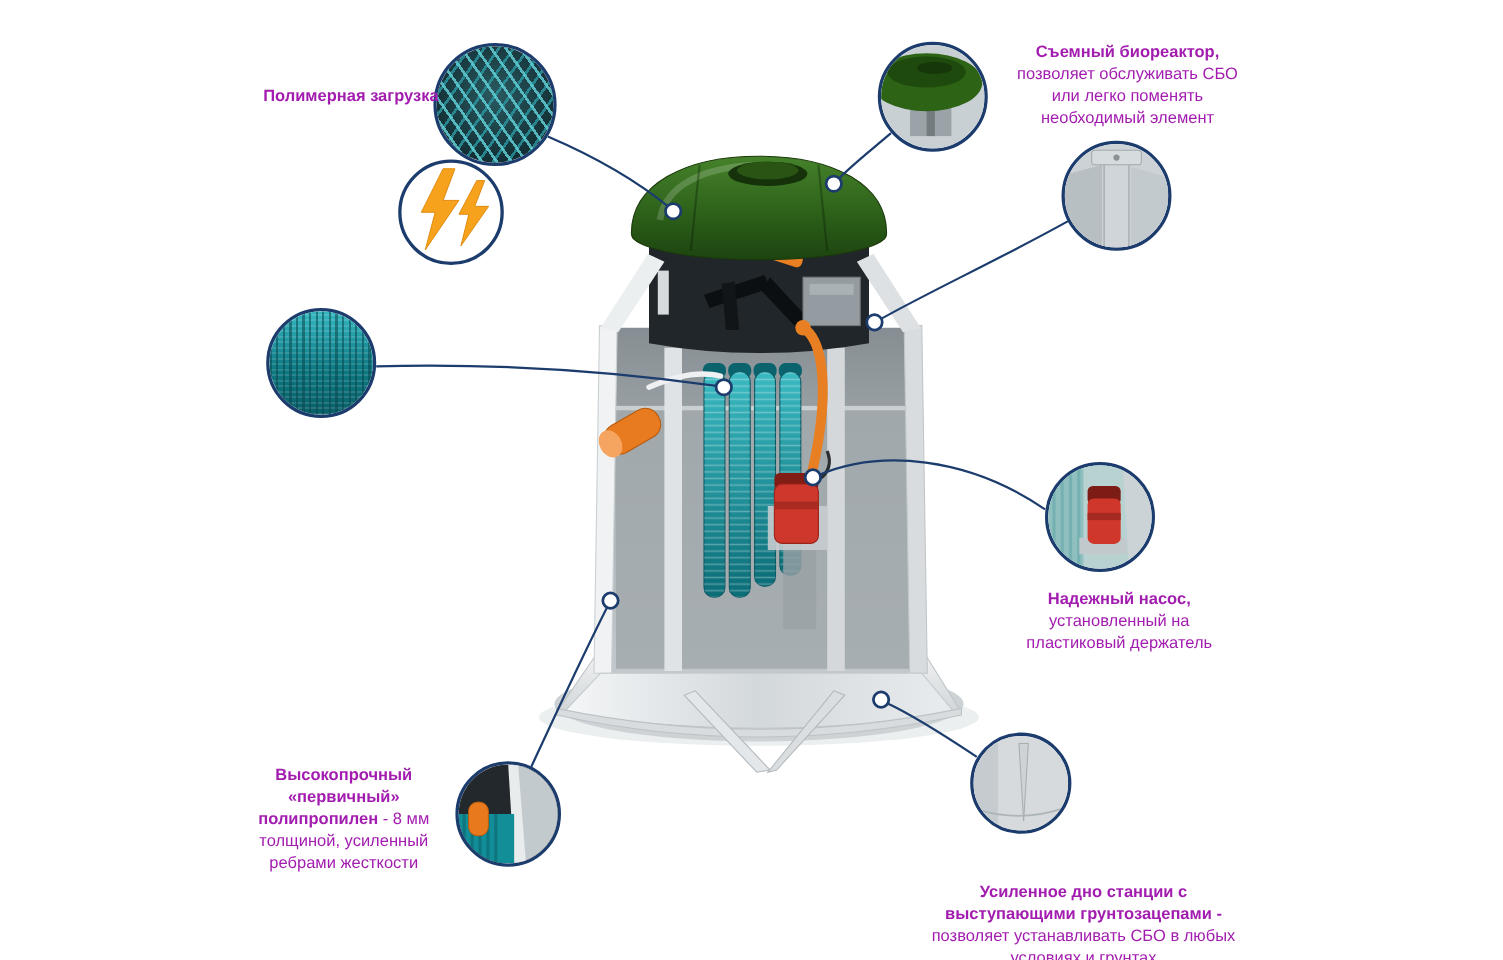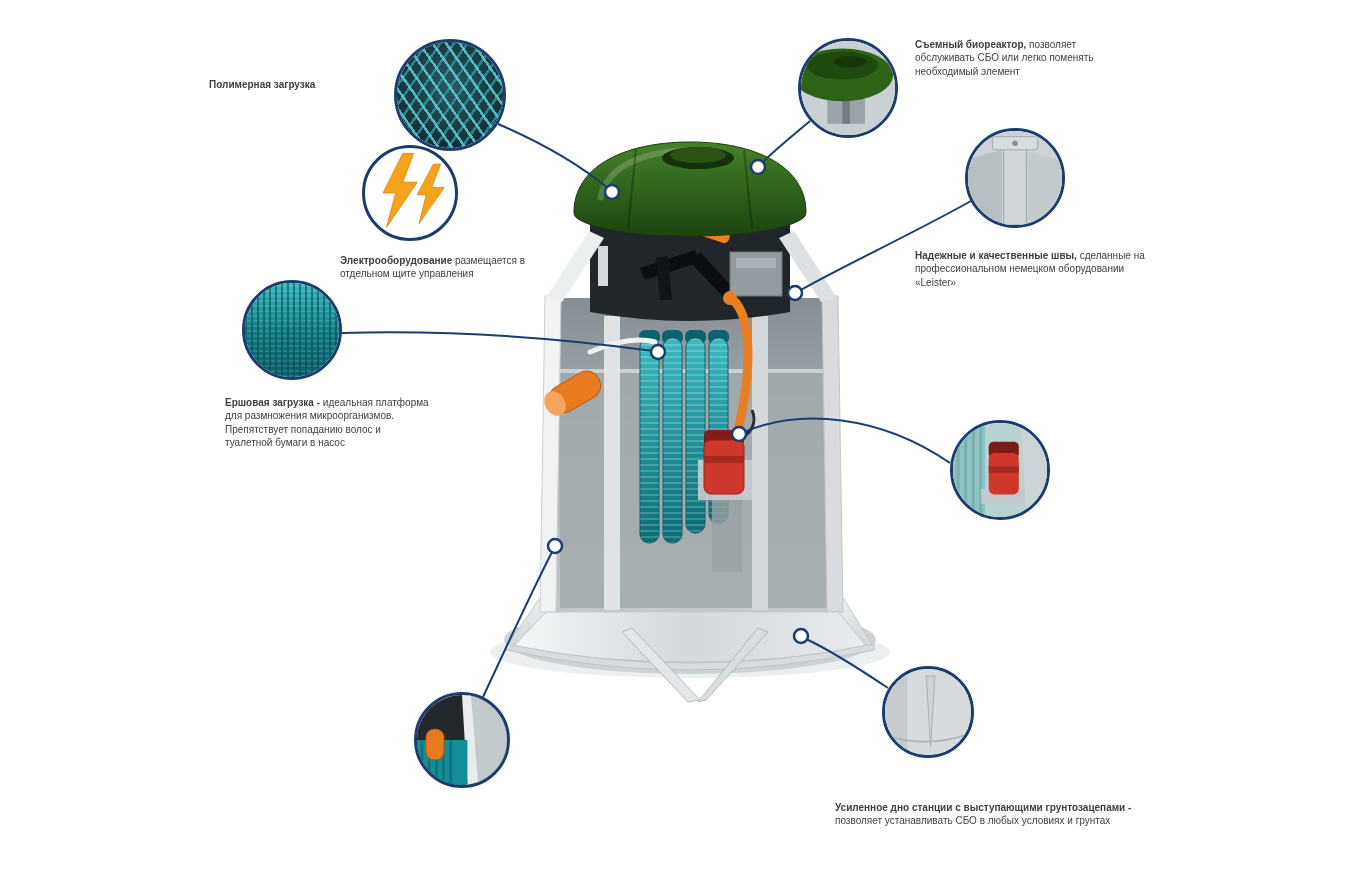--- a/index.html
+++ b/index.html
@@ -1,20 +1,20 @@
 <!DOCTYPE html>
 <html><head>
 <meta charset="utf-8">
 <style>
   * { margin:0; padding:0; box-sizing:border-box; }
   html,body { background:#ffffff; }
   body { font-family:"Liberation Sans", sans-serif; }
   .canvas { position:relative; width:1366px; height:873px; background:#ffffff; overflow:hidden; margin:0 auto; }
   .tank-svg { position:absolute; left:0; top:0; }
-  .note { position:absolute; font-size:10px; line-height:1.34; color:#404040; }
+  .note { position:absolute; font-size:15px; line-height:1.34; color:#a21caf;text-align:center; }
   .note b { font-weight:700; }
   .callout { position:absolute; border-radius:50%; border:3px solid #1b3c6d; overflow:hidden; background:#ffffff; }
   .callout .fill { width:100%; height:100%; }
   .callout svg { display:block; width:100%; height:100%; }
   .icon-mesh {
     background:
       repeating-linear-gradient(55deg, rgba(96,205,211,0.85) 0 2.5px, transparent 2.5px 11px),
       repeating-linear-gradient(-55deg, rgba(42,152,162,0.8) 0 2.5px, transparent 2.5px 11px),
       radial-gradient(circle at 50% 42%, #2a5a60 0%, #143238 68%, #0d2227 100%);
   }
@@ -245,35 +245,32 @@
       <polygon points="0,0 26,8 26,100 0,100" fill="#c5cbce"></polygon>
       <polygon points="48,8 58,8 53,90" fill="#cdd3d6" stroke="#a3aaae"></polygon>
       <path d="M4,78 Q50,92 96,76" stroke="#aeb5b8" fill="none" stroke-width="2"></path>
     </svg>
   </div>
 
   <div class="note" style="left:209px;top:78px;width:220px">
     <b>Полимерная загрузка</b><span></span>
   </div>
 
-  <div class="note" style="left:340px;top:254px;width:200px">
-    <b>Электрооборудование</b><span> размещается в отдельном щите управления</span>
-  </div>
-
-  <div class="note" style="left:225px;top:396px;width:205px">
-    <b>Ершовая загрузка -</b><span> идеальная платформа для размножения микроорганизмов. Препятствует попаданию волос и туалетной бумаги в насос</span>
-  </div>
+
 
   <div class="note" style="left:915px;top:38px;width:220px">
     <b>Съемный биореактор,</b><span> позволяет обслуживать СБО или легко поменять необходимый элемент</span>
   </div>
 
-  <div class="note" style="left:915px;top:249px;width:235px">
-    <b>Надежные и качественные швы,</b><span> сделанные на профессиональном немецком оборудовании «Leister»</span>
-  </div>
-
-
+
+  <div class="note" style="left:915px;top:535px;width:205px">
+    <b>Надежный насос,</b><span> установленный на пластиковый держатель</span>
+  </div>
+
+  <div class="note" style="left:225px;top:695px;width:175px">
+    <b>Высокопрочный «первичный» полипропилен</b><span> - 8 мм толщиной, усиленный ребрами жесткости</span>
+  </div>
 
   <div class="note" style="left:835px;top:801px;width:300px">
     <b>Усиленное дно станции с выступающими грунтозацепами -</b><span> позволяет устанавливать СБО в любых условиях и грунтах</span>
   </div>
 
 </div>
 
 </body></html>

